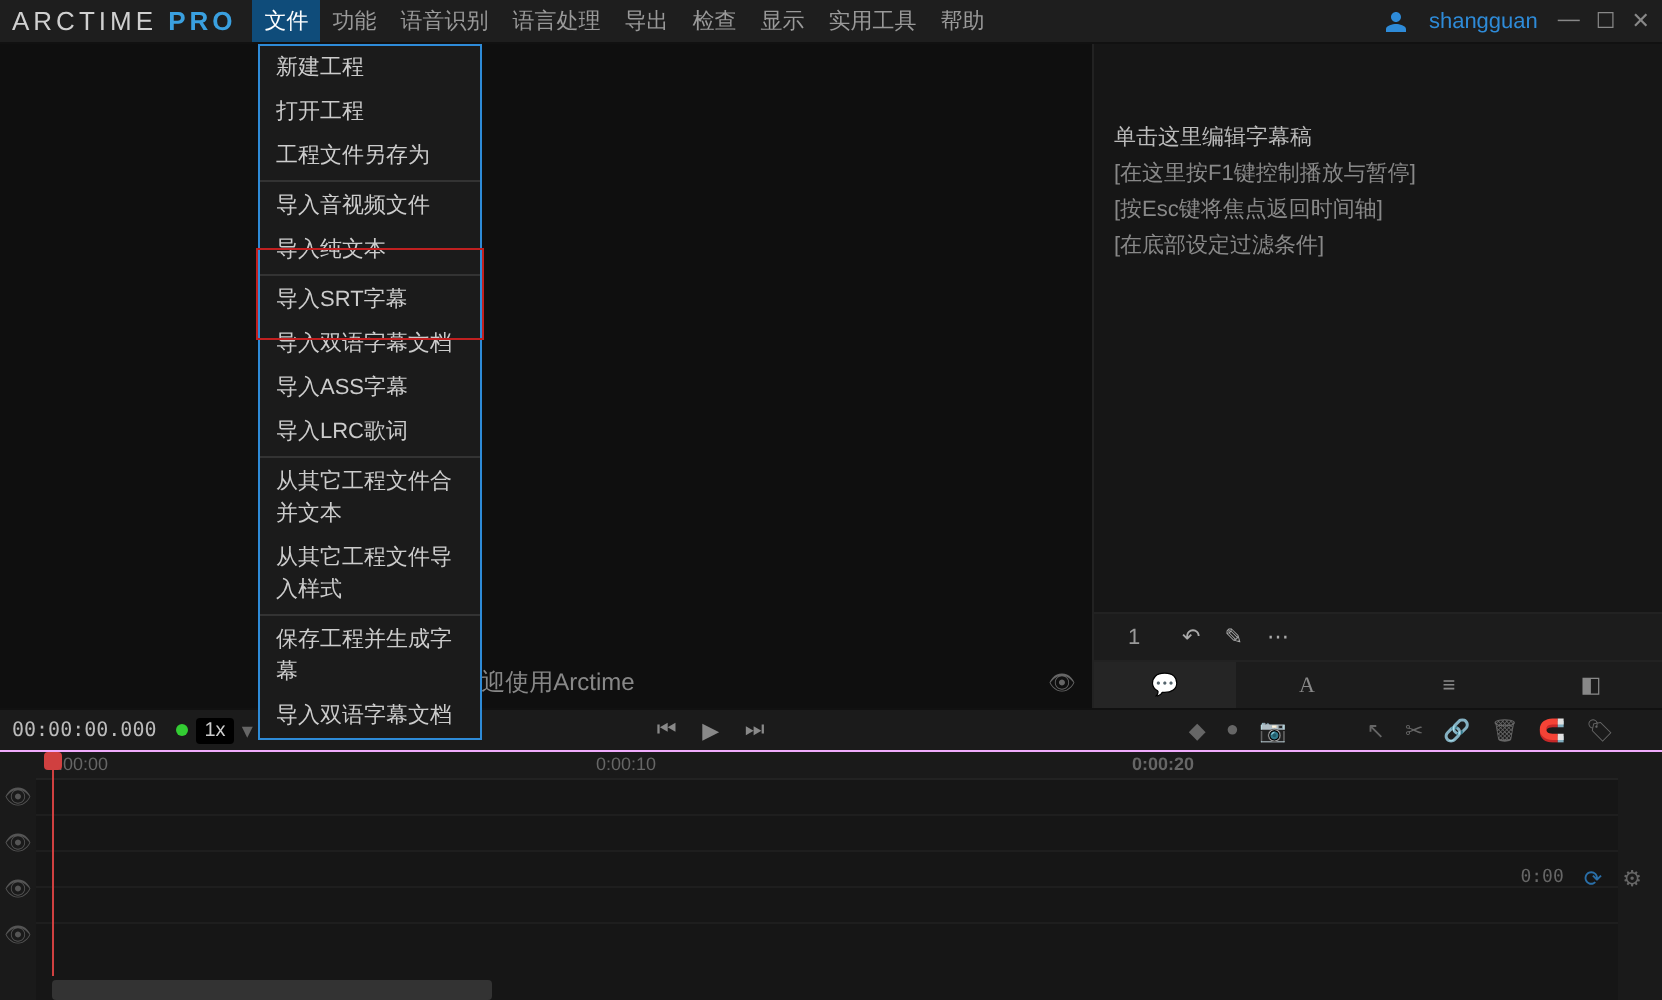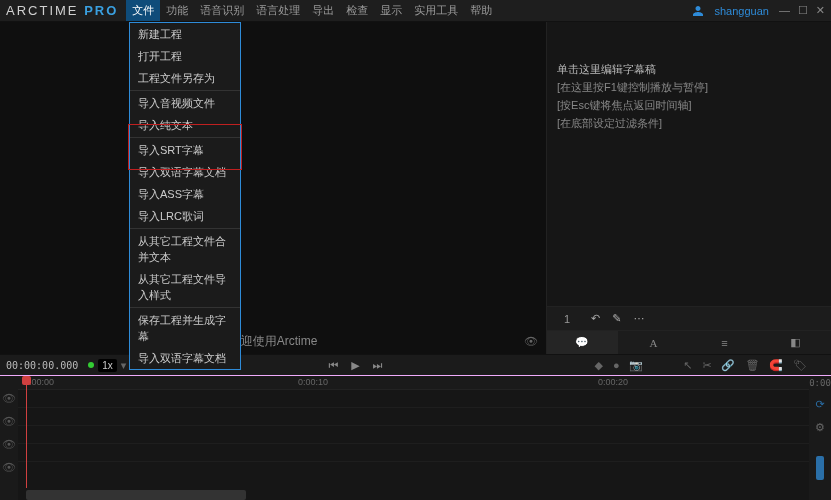--- a/index.html
+++ b/index.html
@@ -39,21 +39,21 @@
 .tgroup span { cursor: pointer; }
 .timeline { height: 124px; background: #161616; display: flex; }
 .trhdr { width: 18px; background: #1a1a1a; display: flex; flex-direction: column; align-items: center; padding-top: 16px; gap: 10px; color: #555; }
 .tracks { flex: 1; position: relative; }
 .ruler { height: 14px; background: #1a1a1a; border-bottom: 1px solid #222; display: flex; font-size: 9px; color: #666; font-family: monospace; position: relative; }
 .ruler .tick { position: absolute; top: 1px; }
 .playhead { position: absolute; left: 8px; top: 0; bottom: 12px; width: 1px; background: #d04040; }
 .playhead::before { content: ''; position: absolute; top: 0; left: -4px; width: 9px; height: 9px; background: #d04040; border-radius: 2px; }
 .trkrow { height: 18px; border-bottom: 1px solid #1e1e1e; }
 .hsb { position: absolute; left: 0; bottom: 0; height: 10px; width: 220px; background: #333; border-radius: 2px; margin-left: 8px; }
-.tlright { width: 22px; background: #1a1a1a; display: flex; flex-direction: column; align-items: center; padding-top: 2px; gap: 10px; justify-content: flex-end; }
+.tlright { width: 22px; background: #1a1a1a; display: flex; align-items: center; padding-top: 2px; gap: 10px; justify-content: flex-end; }
 .tlright .thumb { width: 8px; height: 24px; background: #2a6fa8; border-radius: 2px; margin-top: auto; margin-bottom: 20px; }
 .tlright .rt { color: #666; font-size: 9px; font-family: monospace; }
 svg { display: block; }
 </style>
 </head>
 <body>
 
 <div class="titlebar">
   <span class="logo"><span>ARCTIME</span> <b>PRO</b></span>
   <div class="menubar">
@@ -159,21 +159,21 @@
   <div class="trhdr">
     <span>👁</span>
     <span>👁</span>
     <span>👁</span>
     <span>👁</span>
   </div>
   <div class="tracks">
     <div class="ruler">
       <span class="tick" style="left:6px;">0:00:00</span>
       <span class="tick" style="left:280px;">0:00:10</span>
-      <span class="tick" style="left:580px;">0:00:20</span>
+      <span class="tick" style="left:548px;font-weight:bold;">0:00:20</span>
     </div>
     <div class="trkrow"></div>
     <div class="trkrow"></div>
     <div class="trkrow"></div>
     <div class="trkrow"></div>
     <div class="playhead"></div>
     <div class="hsb"></div>
   </div>
   <div class="tlright">
     <span class="rt">0:00</span>

